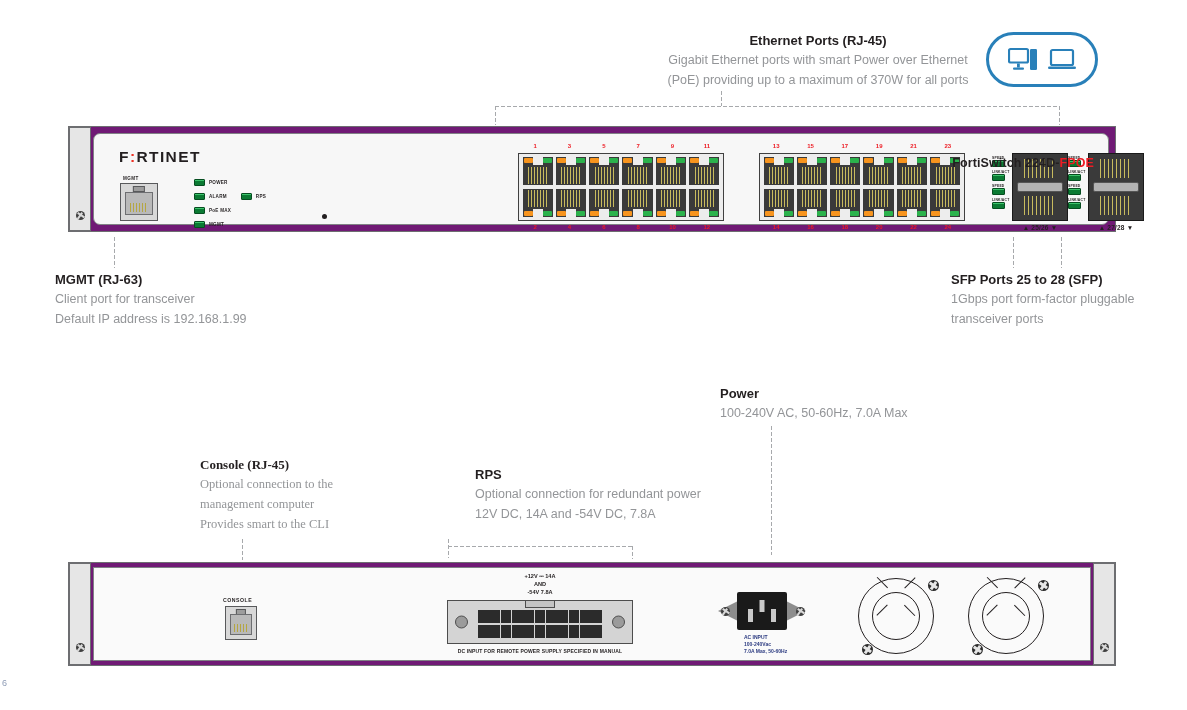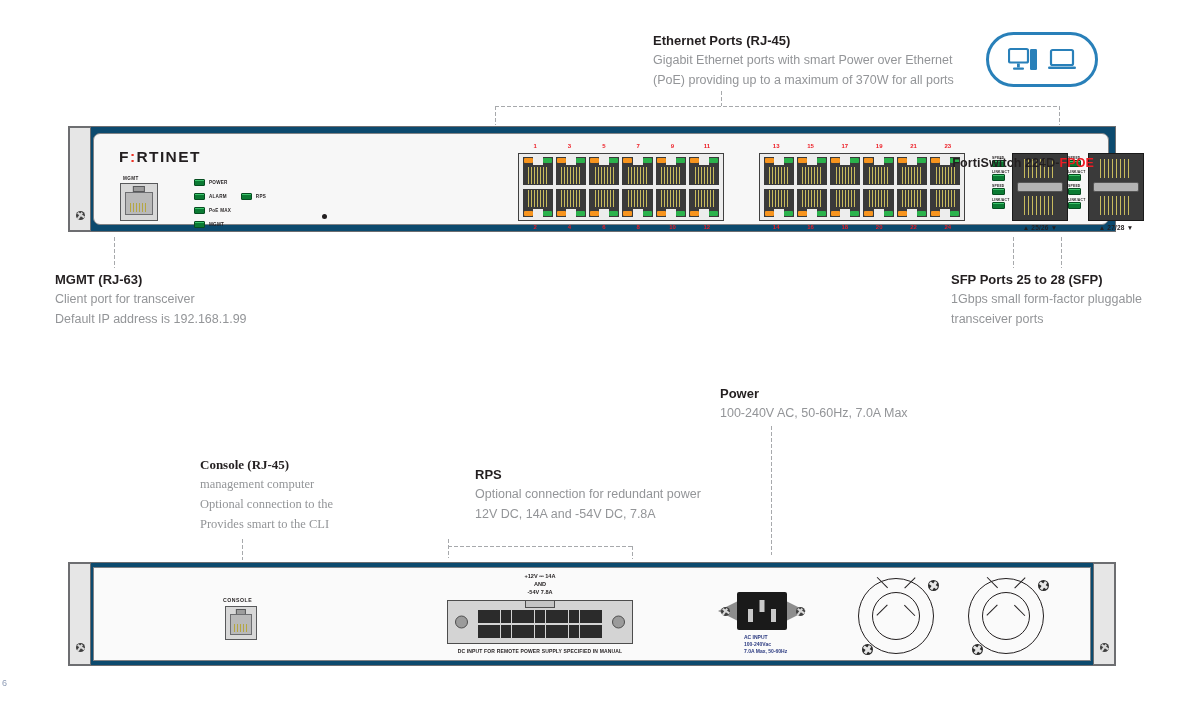--- a/index.html
+++ b/index.html
@@ -16,21 +16,21 @@
         background-size:3px 6px;background-repeat:repeat-y;}
   .hdot{position:absolute;height:3px;background-image:radial-gradient(#a7a9ac 40%,transparent 41%);
         background-size:6px 3px;background-repeat:repeat-x;}
 
   
   .badge{position:absolute;left:986px;top:32px;width:112px;height:55px;border:3px solid #2980b9;
          border-radius:28px;box-sizing:border-box;display:flex;align-items:center;
          justify-content:center;gap:10px;}
 
   
-  .chassis{position:absolute;background:#0c4a6e;border:1px solid #6d6e71;box-sizing:border-box;}
+  .chassis{position:absolute;background:#701a75;border:1px solid #6d6e71;box-sizing:border-box;}
   .ear{position:absolute;top:0;bottom:0;width:22px;background:#e6e6e6;border:1px solid #6d6e71;box-sizing:border-box;}
   .screw{position:absolute;width:9px;height:9px;border-radius:50%;background:#404040;}
   .screw::before,.screw::after{content:"";position:absolute;background:#d9d9d9;}
   .screw::before{left:3.2px;top:0.6px;width:2.2px;height:7.6px;transform:rotate(35deg);}
   .screw::after{left:0.6px;top:3.2px;width:7.6px;height:2.2px;transform:rotate(35deg);}
 
   
   #front{left:68px;top:126px;width:1048px;height:106px;}
   #front .inner{position:absolute;left:24px;top:6px;right:6px;bottom:6px;background:#f7f7f7;
                 border:1px solid #808285;border-radius:7px;box-sizing:border-box;}
@@ -145,21 +145,21 @@
   .fanscrew .sc{width:11px;height:11px;border-radius:50%;background:#2b2b2b;position:relative;}
   .fanscrew .sc::before,.fanscrew .sc::after{content:"";position:absolute;background:#e6e6e6;}
   .fanscrew .sc::before{left:4px;top:.8px;width:2.6px;height:9.4px;transform:rotate(35deg);}
   .fanscrew .sc::after{left:.8px;top:4px;width:9.4px;height:2.6px;transform:rotate(35deg);}
 
   .pageno{position:absolute;left:2px;top:678px;font-size:9px;color:#8d9bb5;}
 </style>
 </head>
 <body>
 
-<div class="callout" style="left:653px;top:31px;width:330px;">
+<div class="callout" style="left:653px;top:31px;width:330px;text-align:center;">
   <div class="cap-title">Ethernet Ports (RJ-45)</div>
   <div class="cap-body">Gigabit Ethernet ports with smart Power over Ethernet</div>
   <div class="cap-body">(PoE) providing up to a maximum of 370W for all ports</div>
 </div>
 
 <div class="badge">
   <svg width="30" height="26" viewBox="0 0 30 26">
     <rect x="1" y="2" width="19" height="13.5" rx="1.5" fill="none" stroke="#2980b9" stroke-width="2.2"></rect>
     <rect x="9" y="16.5" width="2.8" height="4" fill="#2980b9"></rect>
     <rect x="5" y="20.5" width="11" height="2.2" rx="1" fill="#2980b9"></rect>
@@ -491,34 +491,34 @@
 <div class="vdot" style="left:1060px;top:236px;height:32px;"></div>
 
 <div class="callout" style="left:55px;top:270px;width:310px;">
   <div class="cap-title">MGMT (RJ-63)</div>
   <div class="cap-body">Client port for transceiver</div>
   <div class="cap-body">Default IP address is 192.168.1.99</div>
 </div>
 
 <div class="callout" style="left:951px;top:270px;width:230px;">
   <div class="cap-title">SFP Ports 25 to 28 (SFP)</div>
-  <div class="cap-body">1Gbps small form-factor pluggable</div>
+  <div class="cap-body">1Gbps port form-factor pluggable</div>
   <div class="cap-body">transceiver ports</div>
 </div>
 
 <div class="callout" style="left:720px;top:384px;width:280px;">
   <div class="cap-title">Power</div>
   <div class="cap-body">100-240V AC, 50-60Hz, 7.0A Max</div>
 </div>
 <div class="vdot" style="left:770px;top:425px;height:130px;"></div>
 
 <div class="callout" style="left:200px;top:455px;width:220px;font-family:Liberation Serif, serif;">
   <div class="cap-title">Console (RJ-45)</div>
+  <div class="cap-body">Optional connection to the</div>
   <div class="cap-body">management computer</div>
-  <div class="cap-body">Optional connection to the</div>
   <div class="cap-body">Provides smart to the CLI</div>
 </div>
 <div class="vdot" style="left:241px;top:538px;height:22px;"></div>
 
 <div class="callout" style="left:475px;top:465px;width:280px;">
   <div class="cap-title">RPS</div>
   <div class="cap-body">Optional connection for redundant power</div>
   <div class="cap-body">12V DC, 14A and -54V DC, 7.8A</div>
 </div>
 <div class="vdot" style="left:447px;top:538px;height:20px;"></div>

